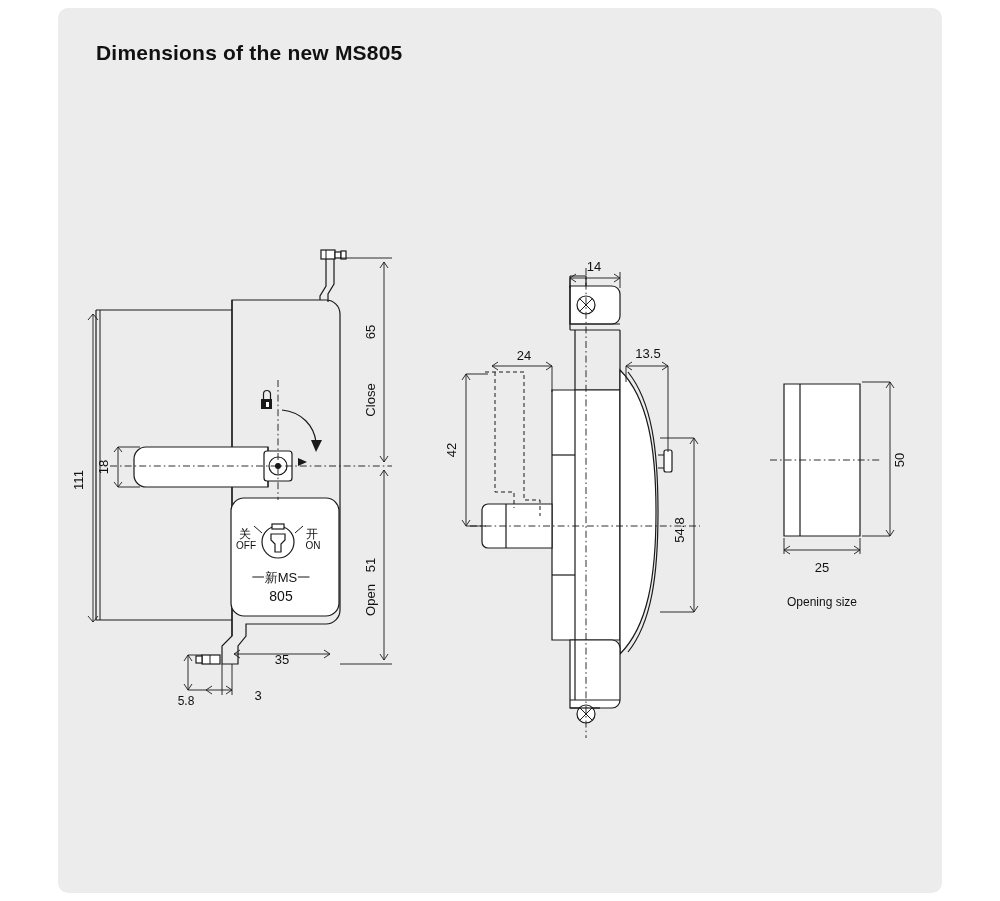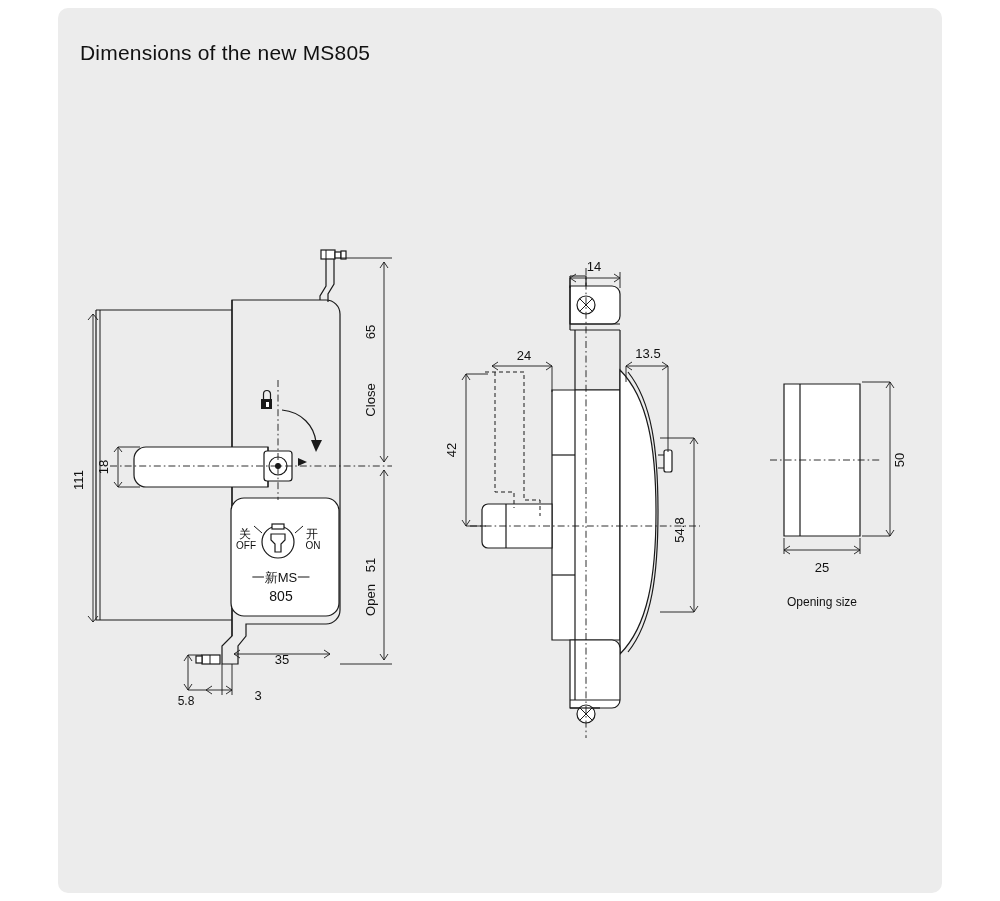--- a/index.html
+++ b/index.html
@@ -21,26 +21,26 @@
     position: absolute;
     left: 58px;
     top: 8px;
     width: 884px;
     height: 885px;
     background: #ececec;
     border-radius: 10px;
   }
   #title {
     position: absolute;
-    left: 80px;
+    left: 96px;
     top: 41px;
     font-size: 21px;
     color: #111111;
     letter-spacing: 0.2px;
-    font-weight: 400;
+    font-weight: 700;
   }
   svg.drawing {
     position: absolute;
     left: 0;
     top: 0;
     width: 1000px;
     height: 901px;
   }
   .ln {
     stroke: #1a1a1a;

